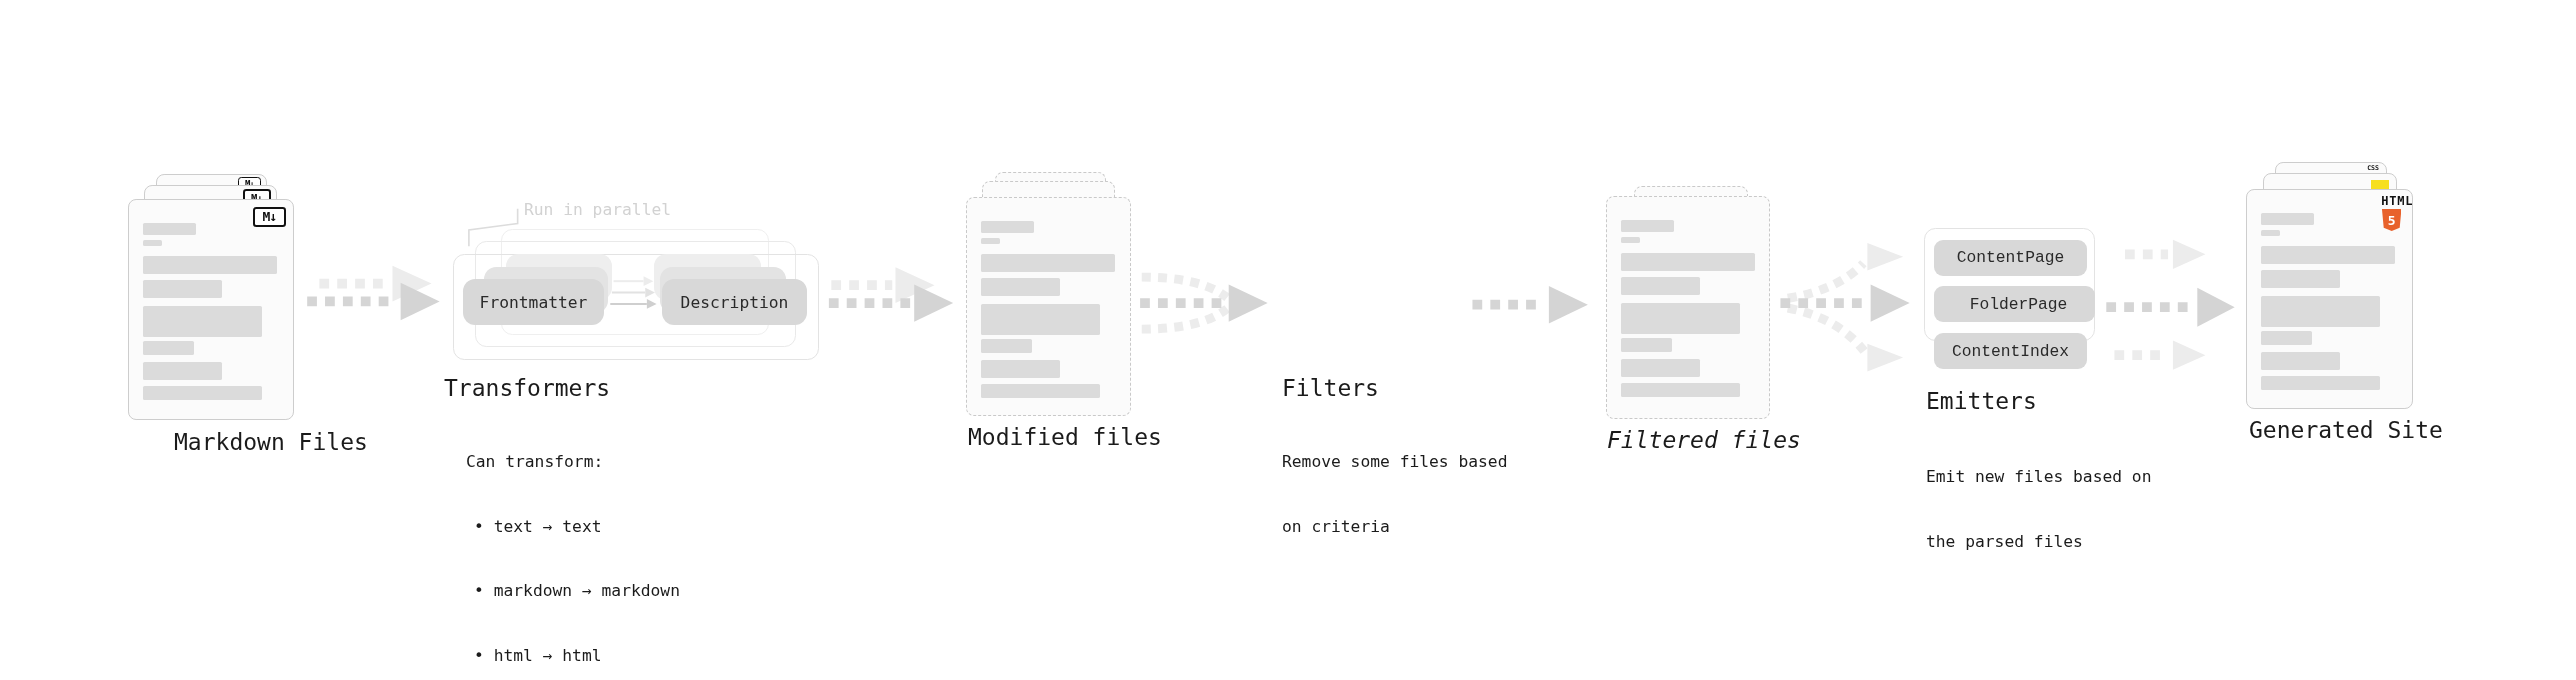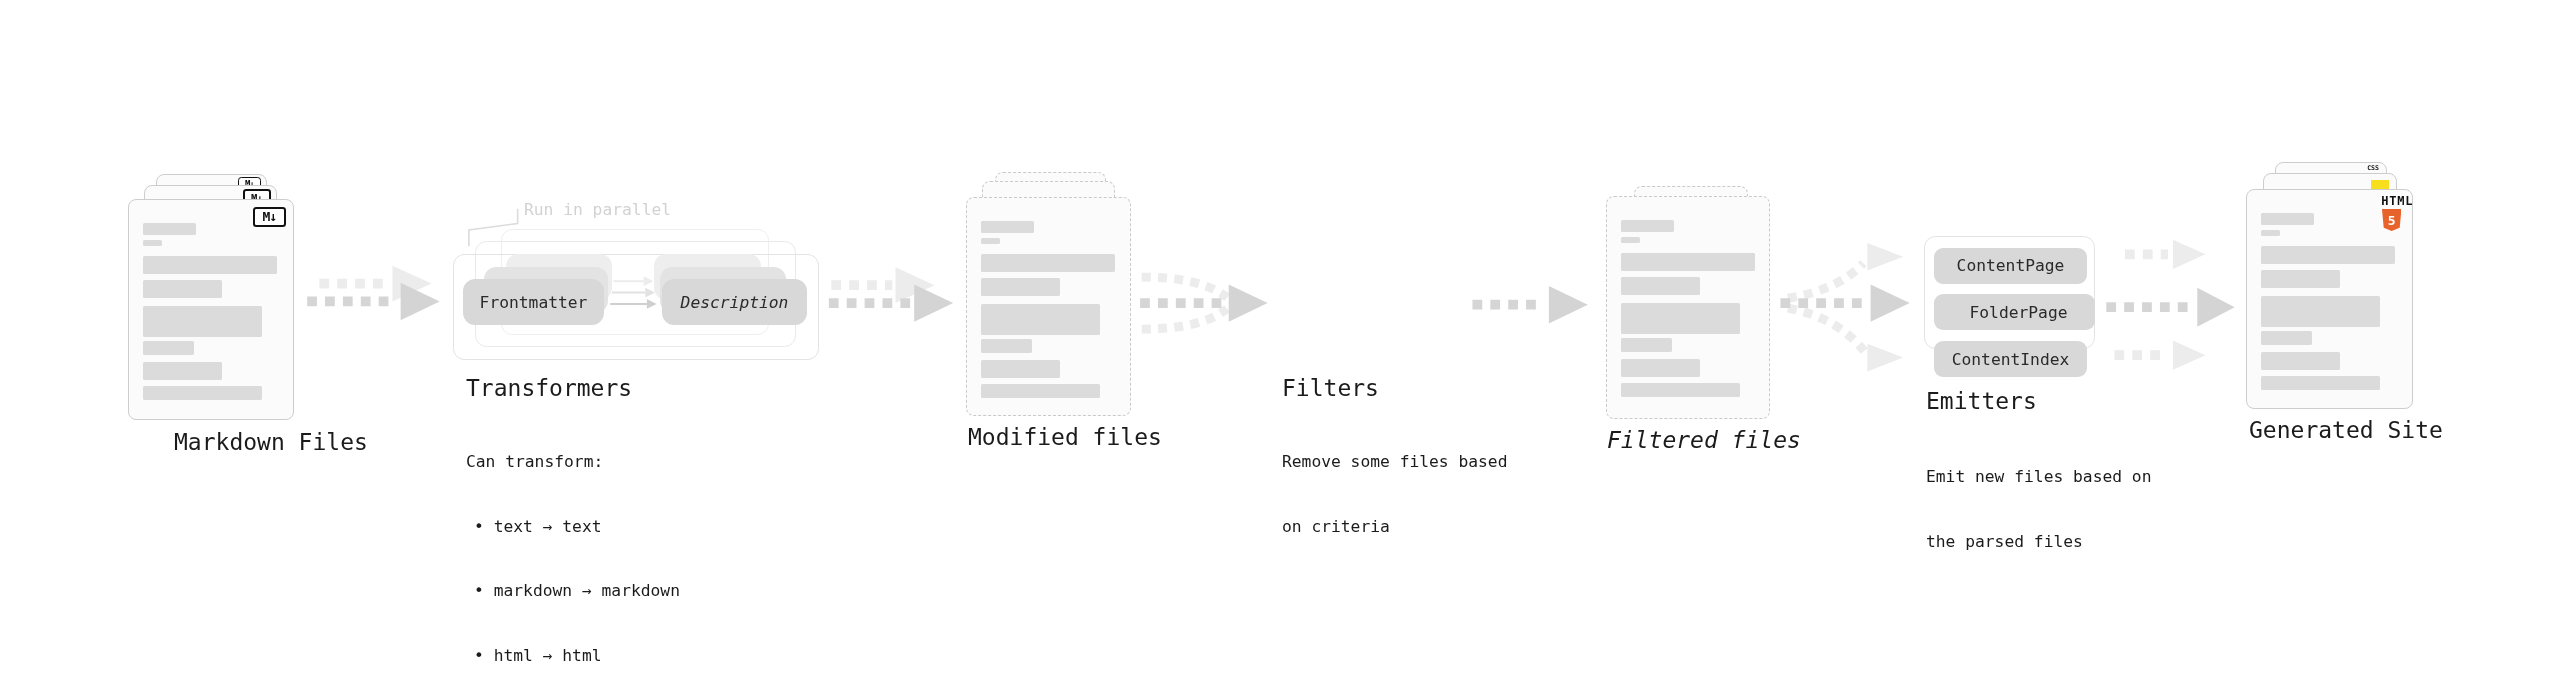--- a/index.html
+++ b/index.html
@@ -158,23 +158,23 @@
   <div class="frame l2" style="left:501px;top:229px;width:268px;height:106px;"></div>
   <div class="frame l1" style="left:475px;top:241px;width:321px;height:106px;"></div>
   <div class="frame" style="left:453px;top:254px;width:366px;height:106px;"></div>
 
   <div class="pill g2" style="left:506px;top:254px;width:106px;height:46px;"></div>
   <div class="pill g1" style="left:484px;top:267px;width:124px;height:46px;"></div>
   <div class="pill" style="left:463px;top:279px;width:141px;height:46px;">Frontmatter</div>
 
   <div class="pill g2" style="left:654px;top:254px;width:107px;height:46px;"></div>
   <div class="pill g1" style="left:660px;top:267px;width:126px;height:46px;"></div>
-  <div class="pill" style="left:662px;top:279px;width:145px;height:46px;font-style:italic;">Description</div>
-
-  <div class="node-title" style="left:466px;top:375px;">Transformers</div>
+  <div class="pill" style="left:662px;top:279px;width:145px;height:46px;">Description</div>
+
+  <div class="node-title" style="left:444px;top:375px;">Transformers</div>
   <div class="node-desc" style="left:466px;top:408px;">
     <div>Can transform:</div>
     <div class="indent">• text → text</div>
     <div class="indent">• markdown → markdown</div>
     <div class="indent">• html → html</div>
   </div>
 
   <div class="stack" style="left:966px;top:197px;width:165px;height:219px;">
     <div class="doc dashed sheet" style="left:29px;top:-25px;width:111px;height:57px;"></div>
     <div class="doc dashed mid" style="left:16.3px;top:-16.3px;width:133px;height:57px;"></div>
@@ -209,21 +209,21 @@
         <div class="bar b4"></div>
         <div class="bar b5"></div>
         <div class="bar b6"></div>
         <div class="bar b7"></div>
         <div class="bar b8"></div>
       </div>
     </div>
   </div>
   <div class="node-title" style="left:1607px;top:427px;font-style:italic;">Filtered files</div>
 
-  <div class="frame" style="left:1924px;top:236px;width:171px;height:113px;">
+  <div class="frame" style="left:1924px;top:228px;width:171px;height:113px;font-family:Liberation Mono, monospace;">
     <div class="pill inframe" style="left:9px;top:10.6px;width:153px;height:36px;border-radius:9px;">ContentPage</div>
     <div class="pill inframe" style="left:9px;top:57px;width:153px;height:36px;border-radius:9px;padding-left:8px;">FolderPage</div>
     <div class="pill inframe" style="left:9px;top:104px;width:153px;height:36px;border-radius:9px;">ContentIndex</div>
   </div>
   <div class="node-title" style="left:1926px;top:388px;">Emitters</div>
   <div class="node-desc" style="left:1926px;top:423px;">
     <div>Emit new files based on</div>
     <div>the parsed files</div>
   </div>
 

